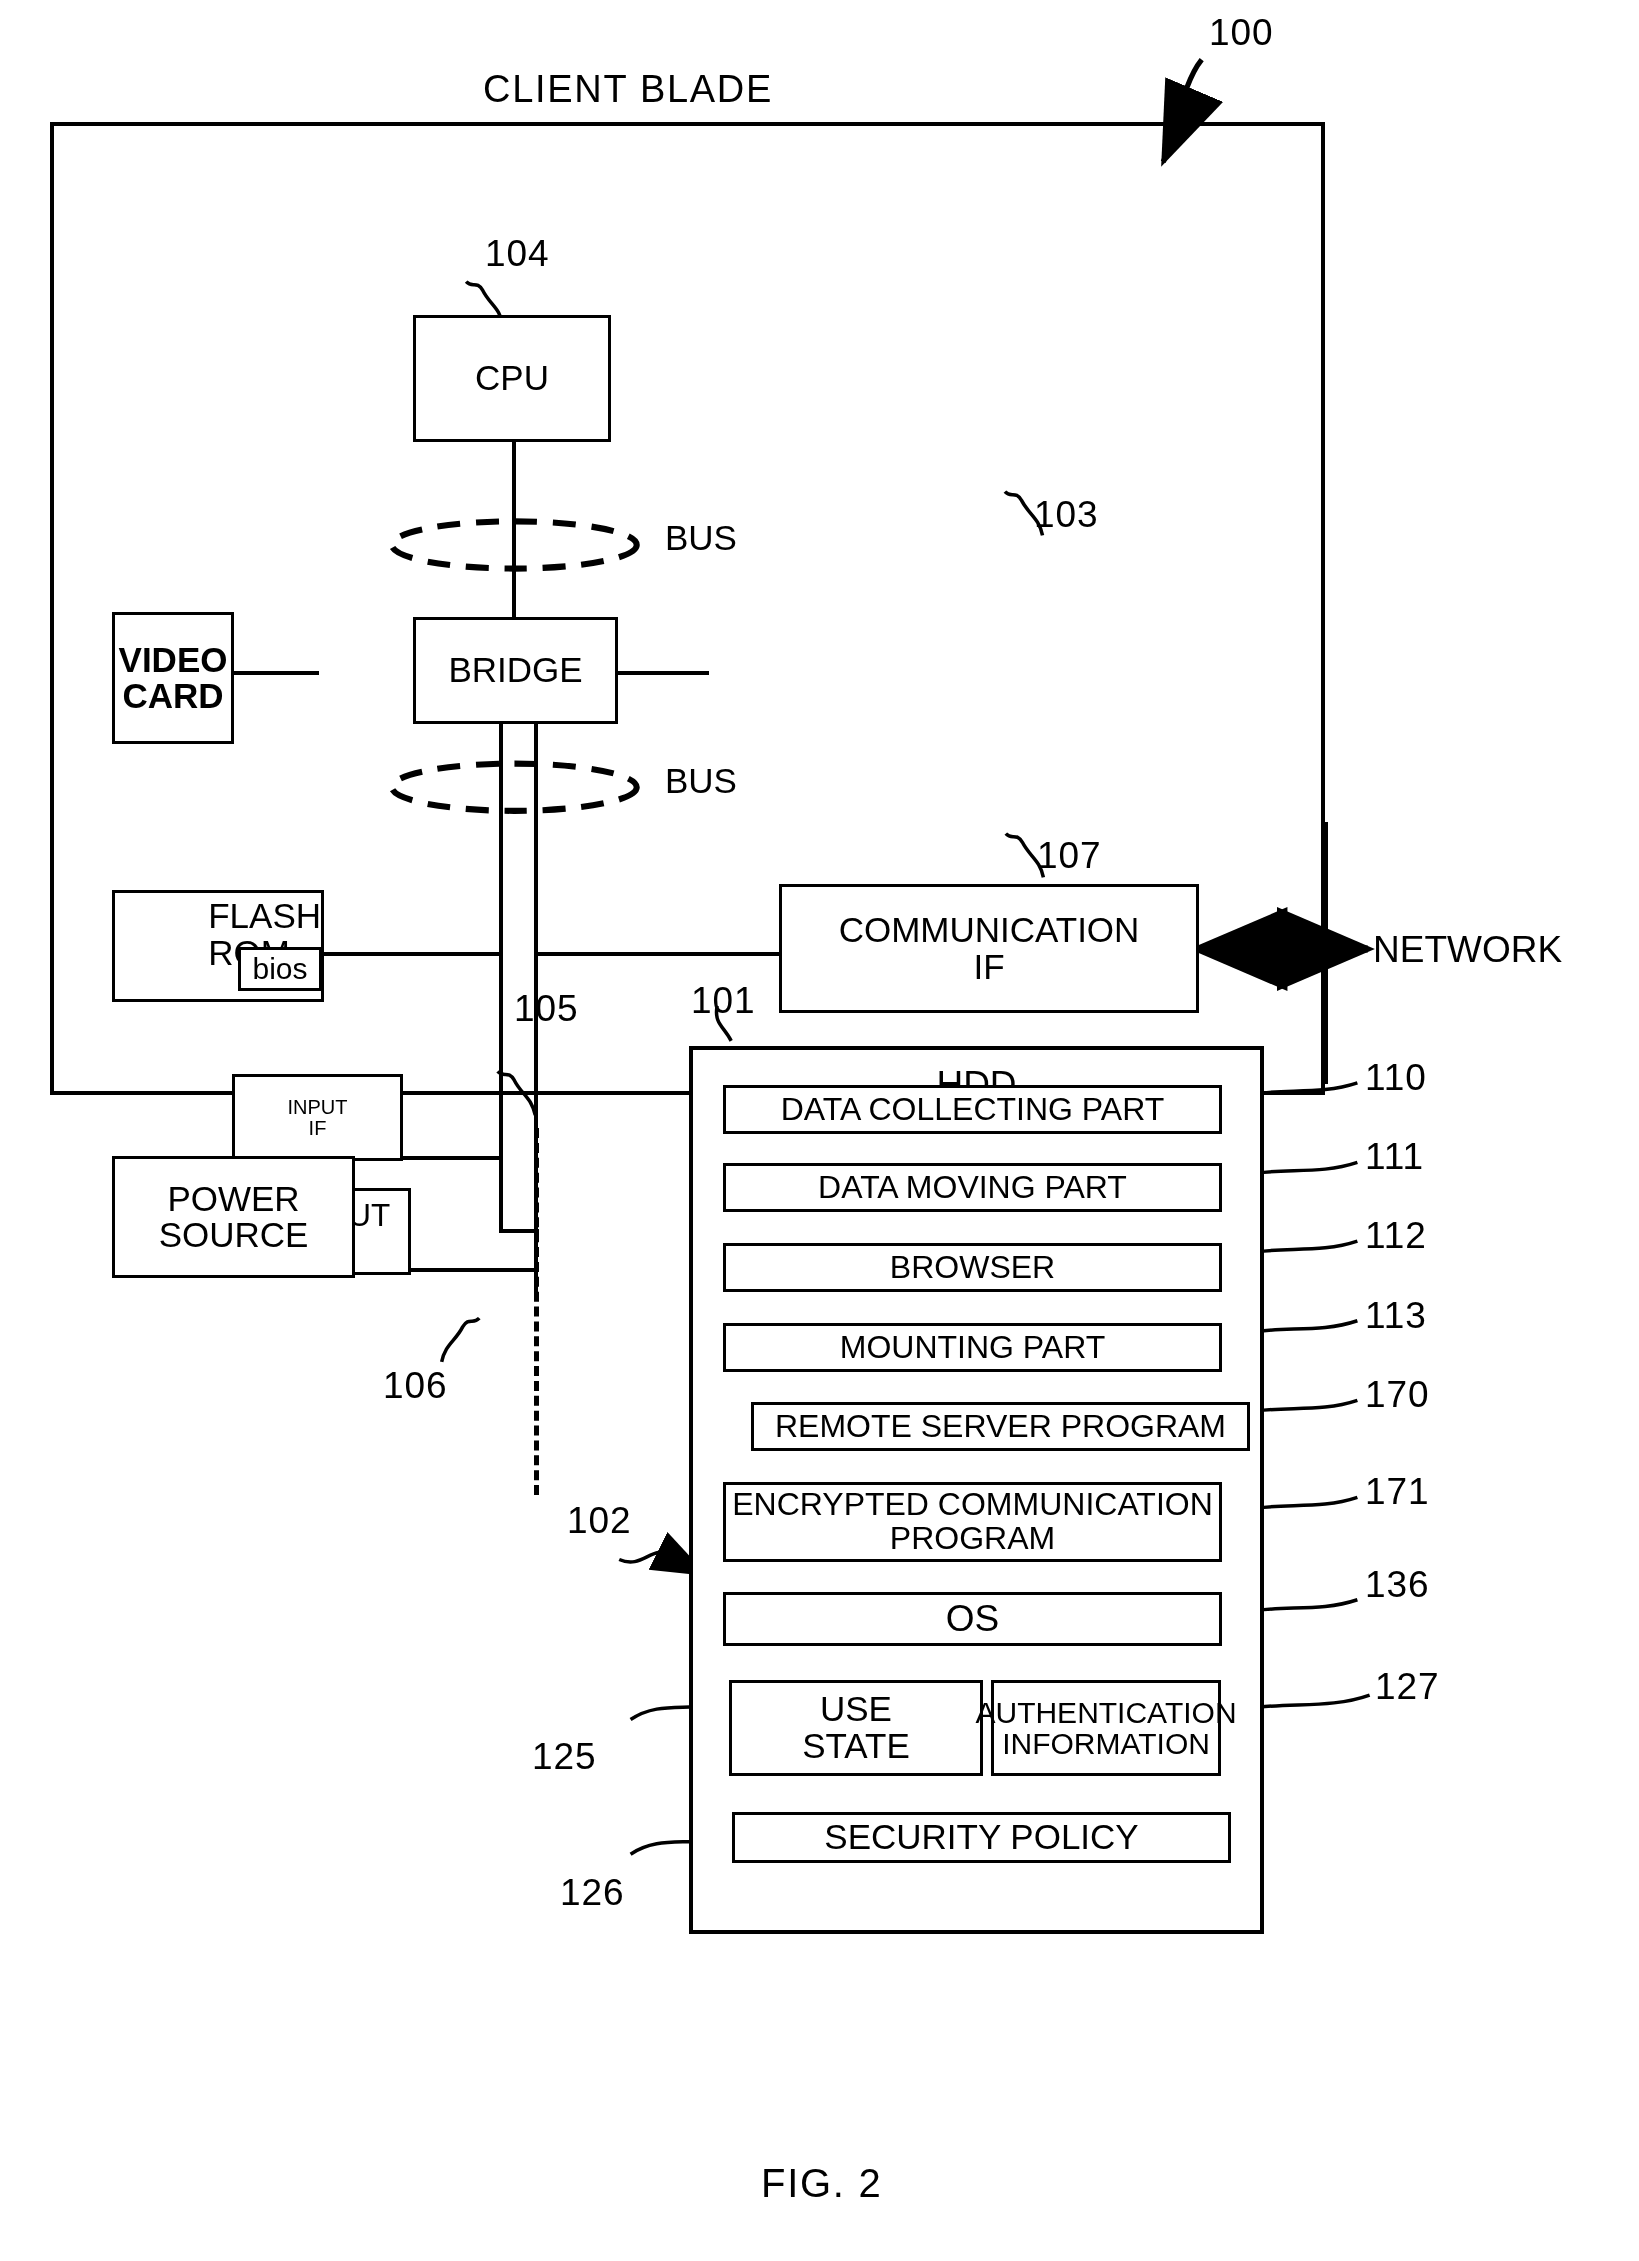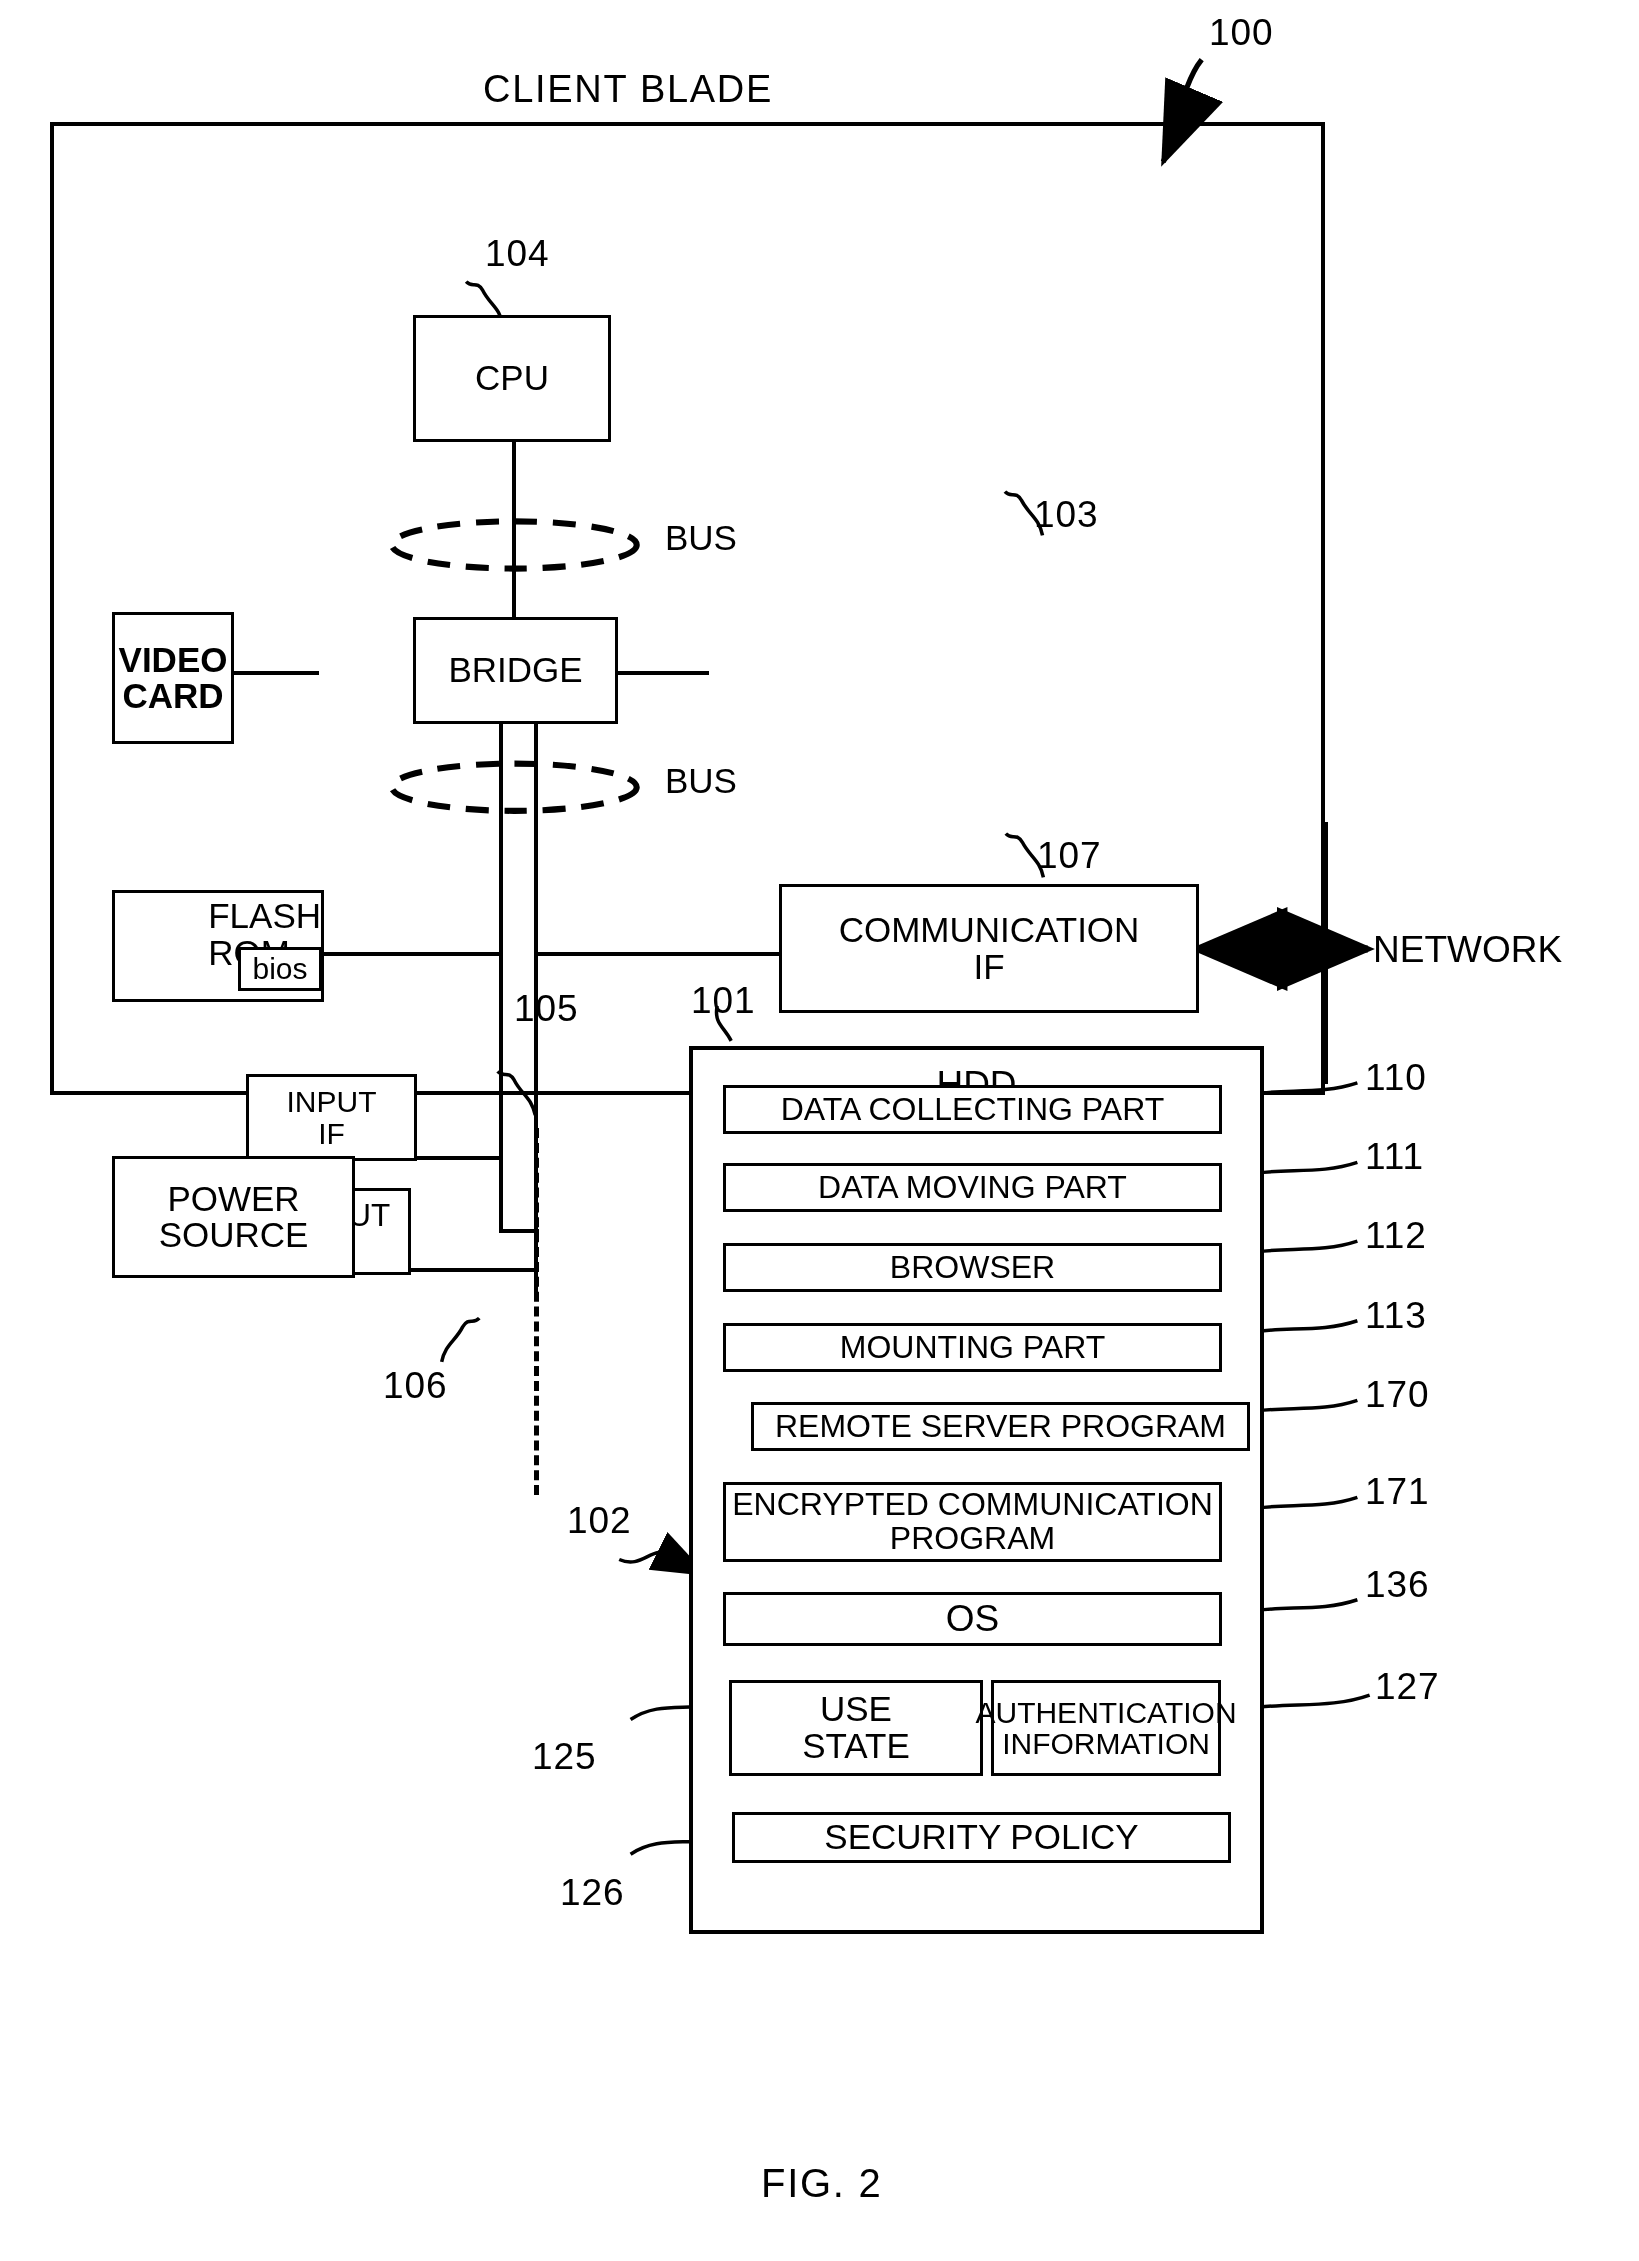--- a/index.html
+++ b/index.html
@@ -220,21 +220,21 @@
   </div>
 
   <div class="box" style="left:779px;top:884px;width:420px;height:129px;">
     <span>COMMUNICATION
 IF</span>
   </div>
   <div class="num" style="left:1037px;top:835px;">107</div>
 
   <div class="label" style="left:1373px;top:929px;font-size:37px;">NETWORK</div>
 
-  <div class="box" style="left:246px;top:1074px;width:171px;height:87px;font-size:30px;">
+  <div class="box" style="left:232px;top:1074px;width:171px;height:87px;font-size:20px;">
     <span>INPUT
 IF</span>
   </div>
   <div class="num" style="left:514px;top:988px;">105</div>
 
   <div class="box" style="left:240px;top:1188px;width:171px;height:87px;font-size:31.5px;">
     <span>OUTPUT
 IF</span>
   </div>
   <div class="num" style="left:383px;top:1365px;">106</div>

